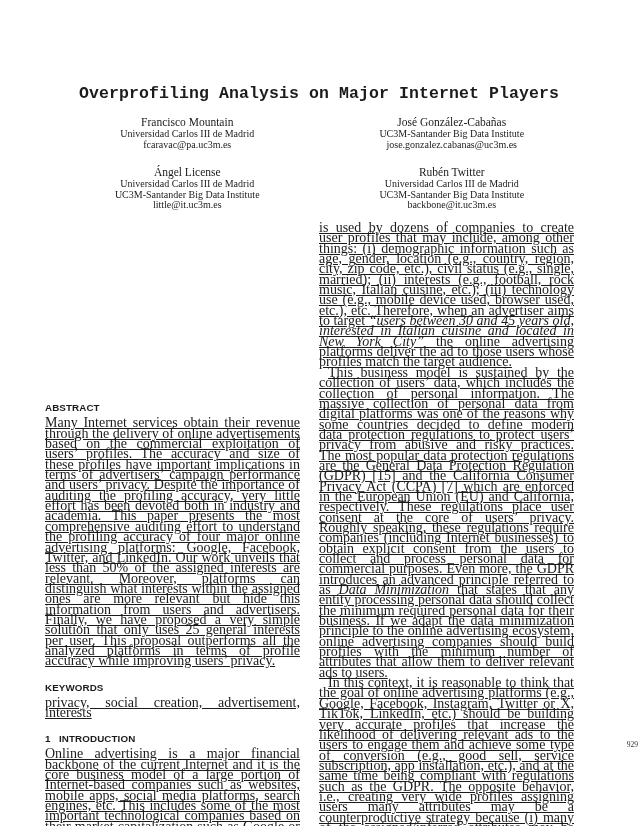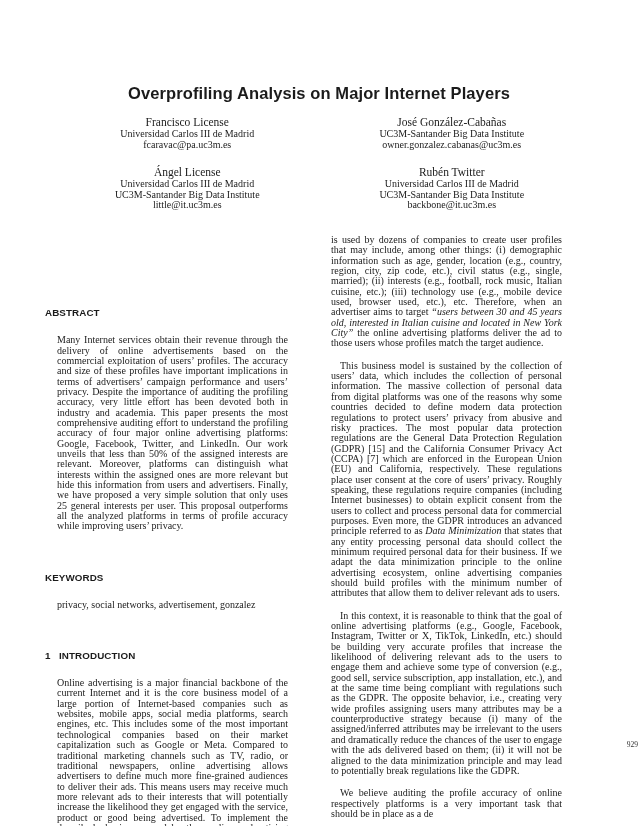--- a/index.html
+++ b/index.html
@@ -12,21 +12,21 @@
     font-family: "Liberation Serif", serif;
     color: #1b1b1b;
     overflow: hidden;
   }
   .paper-title {
     position: absolute;
     top: 84px;
     left: 0;
     width: 100%;
     text-align: center;
-    font-family: Liberation Sans, sans-serif;
+    font-family: Liberation Mono, monospace;
     font-weight: bold;
     font-size: 16.5px;
     letter-spacing: 0.1px;
   }
   .authors {
     position: absolute;
     top: 116px;
     left: 55px;
     width: 529px;
     display: grid;
@@ -52,27 +52,28 @@
     height: 524px;
   }
   .shead {
     font-family: "Liberation Sans", sans-serif;
     font-weight: bold;
     font-size: 9.8px;
     line-height: 12px;
     margin: 0 0 4px 0;
     letter-spacing: 0.1px;
   }
-  .shead.mt { margin-top: 28px; }
+  .shead.mt { margin-top: 15px; }
   .secnum { display: inline-block; min-width: 14px; }
   p.body {
-    font-size: 10px;
+    font-size: 14px;
     line-height: 10.35px;
     text-align: justify;
-    margin: 12px;
+    margin: 0;
+    text-decoration: underline;
   }
   p.body.indent { text-indent: 9px; }
   .it { font-style: italic; }
   .license {
     margin-top: auto;
     border-top: 0.8px solid #3a3a3a;
     font-size: 6.9px;
     line-height: 8.6px;
     text-align: left;
   }
@@ -96,28 +97,28 @@
 </style>
 </head>
 <body>
 
 <div class="page">
 
   <div class="paper-title">Overprofiling Analysis on Major Internet Players</div>
 
   <div class="authors">
     <div class="author">
-      <div class="name">Francisco License</div>
+      <div class="name">Francisco Mountain</div>
       <div class="affil">Universidad Carlos III de Madrid</div>
       <div class="email">fcaravac@pa.uc3m.es</div>
     </div>
     <div class="author">
       <div class="name">José González-Cabañas</div>
       <div class="affil">UC3M-Santander Big Data Institute</div>
-      <div class="email">owner.gonzalez.cabanas@uc3m.es</div>
+      <div class="email">jose.gonzalez.cabanas@uc3m.es</div>
     </div>
     <div class="author">
       <div class="name">Ángel License</div>
       <div class="affil">Universidad Carlos III de Madrid</div>
       <div class="affil">UC3M-Santander Big Data Institute</div>
       <div class="email">little@it.uc3m.es</div>
     </div>
     <div class="author">
       <div class="name">Rubén Twitter</div>
       <div class="affil">Universidad Carlos III de Madrid</div>
@@ -126,21 +127,21 @@
     </div>
   </div>
 
   <div class="columns">
 
     <div class="col col-left">
       <h2 class="shead">ABSTRACT</h2>
       <p class="body">Many Internet services obtain their revenue through the delivery of online advertisements based on the commercial exploitation of users’ profiles. The accuracy and size of these profiles have important implications in terms of advertisers’ campaign performance and users’ privacy. Despite the importance of auditing the profiling accuracy, very little effort has been devoted both in industry and academia. This paper presents the most comprehensive auditing effort to understand the profiling accuracy of four major online advertising platforms: Google, Facebook, Twitter, and LinkedIn. Our work unveils that less than 50% of the assigned interests are relevant. Moreover, platforms can distinguish what interests within the assigned ones are more relevant but hide this information from users and advertisers. Finally, we have proposed a very simple solution that only uses 25 general interests per user. This proposal outperforms all the analyzed platforms in terms of profile accuracy while improving users’ privacy.</p>
 
       <h2 class="shead mt">KEYWORDS</h2>
-      <p class="body">privacy, social networks, advertisement, gonzalez</p>
+      <p class="body">privacy, social creation, advertisement, interests</p>
 
       <h2 class="shead mt"><span class="secnum">1</span><span>INTRODUCTION</span></h2>
       <p class="body">Online advertising is a major financial backbone of the current Internet and it is the core business model of a large portion of Internet-based companies such as websites, mobile apps, social media platforms, search engines, etc. This includes some of the most important technological companies based on their market capitalization such as Google or Meta. Compared to traditional marketing channels such as TV, radio, or traditional newspapers, online advertising allows advertisers to define much more fine-grained audiences to deliver their ads. This means users may receive much more relevant ads to their interests that will potentially increase the likelihood they get engaged with the service, product or good being advertised. To implement the described business model, the online advertising ecosystem requires the creation of user profiles (as accurately as possible). To achieve this, users are continuously tracked by the online advertising ecosystem as they browse websites, use mobile apps, interact with smartwatches, etc. The collected data</p>
 
       <div class="license">
         <svg class="cc-badge" viewBox="0 0 78 27" xmlns="http://www.w3.org/2000/svg">
           <rect x="1.2" y="1.2" width="75.6" height="24.6" rx="4" fill="#ffffff" stroke="#111111" stroke-width="2.2"></rect>
           <g>
             <circle cx="20" cy="13.5" r="8" fill="none" stroke="#111111" stroke-width="1.8"></circle>
             <text x="20" y="16.4" font-family="Liberation Sans, sans-serif" font-size="8" font-weight="bold" text-anchor="middle" fill="#111111">CC</text>

